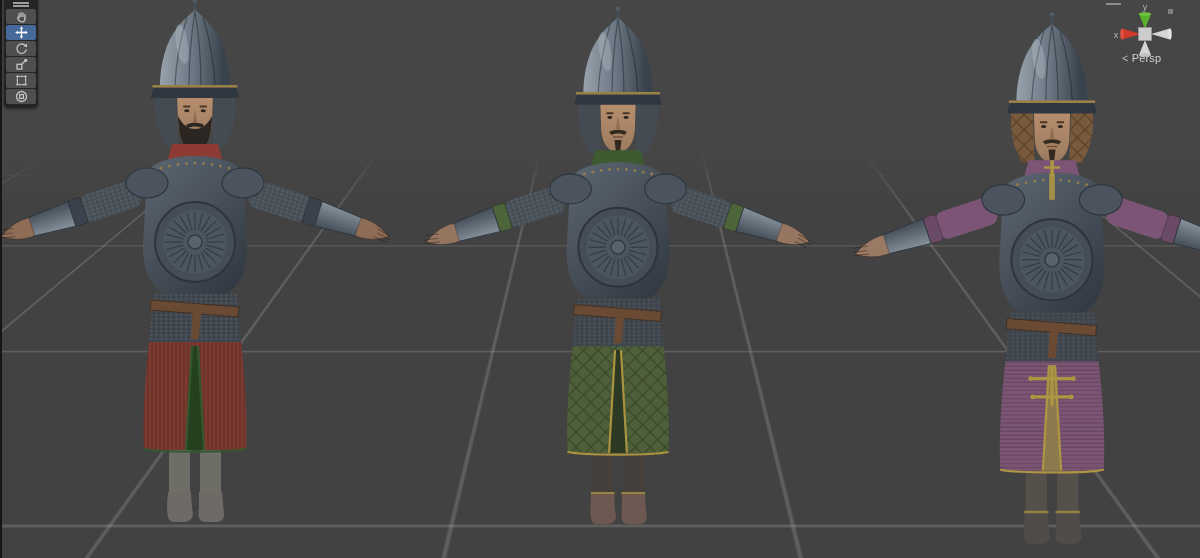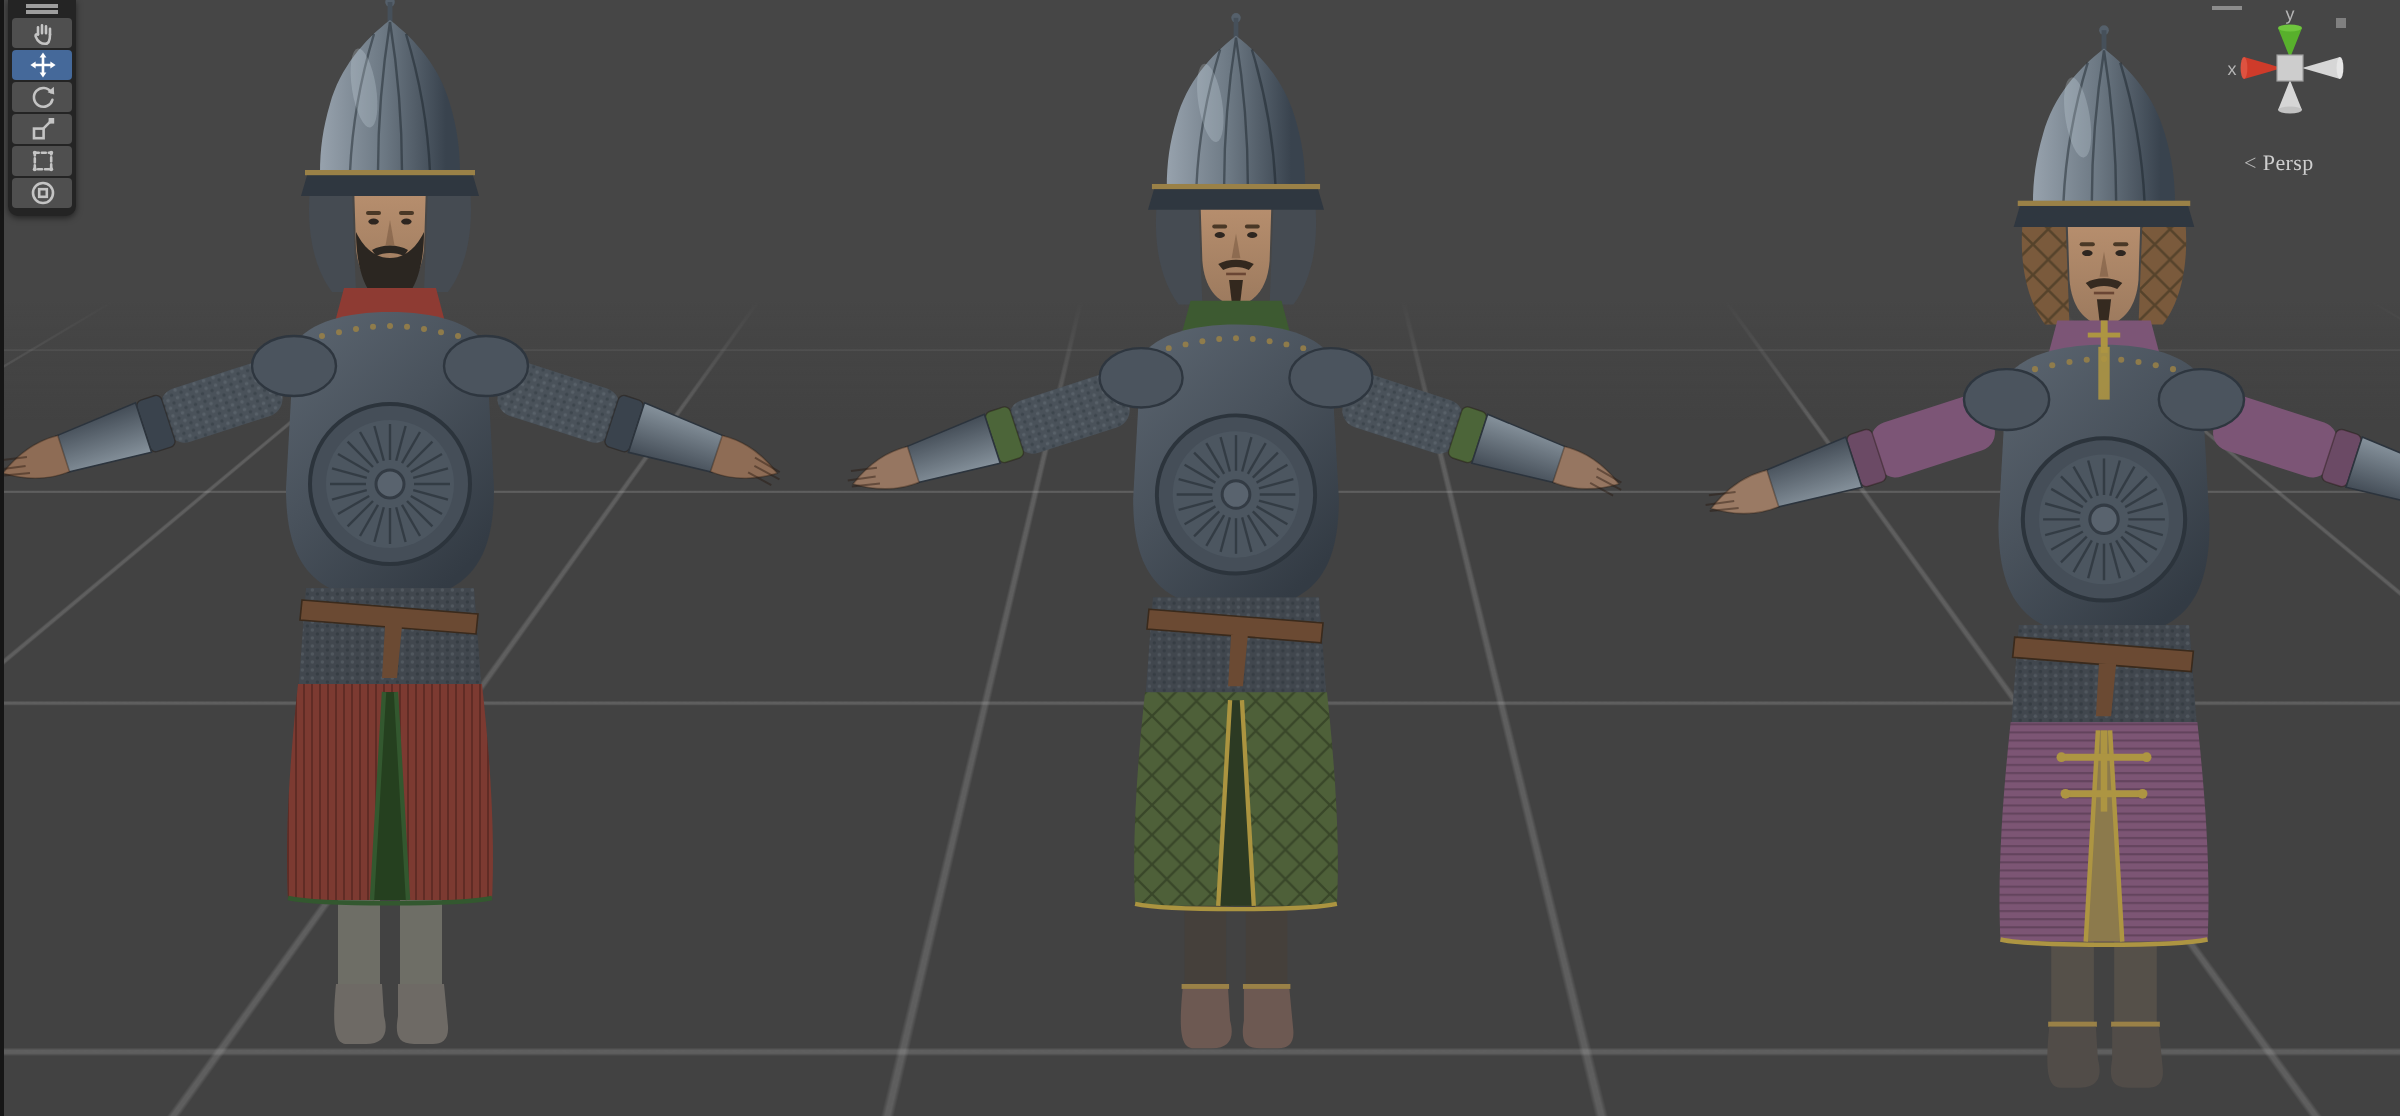--- a/index.html
+++ b/index.html
@@ -46,23 +46,22 @@
   .tool-btn svg{width:13px;height:13px;stroke:#c4c4c4;fill:none;stroke-width:1.3;stroke-linecap:round;}
   .tool-btn svg .f{fill:#c4c4c4;stroke:none;}
   .tool-btn.selected svg{stroke:#fff;}
   .tool-btn.selected svg .f{fill:#fff;}
   
   .gizmo-wrap{position:absolute;right:8px;top:0;width:96px;height:80px;z-index:30;}
   .gizmo-handle{position:absolute;left:10px;top:3px;width:15px;height:2px;background:#8c8c8c;cursor:grab;}
   .gizmo-svg{position:absolute;left:0;top:0;}
   .gizmo-label{fill:#b5b5b5;font-size:9px;font-family:"Liberation Sans",sans-serif;}
   .persp-row{
-    position:absolute;left:26px;top:76px;color:#cfcfcf;font-size:11px;cursor:pointer;
+    position:absolute;left:26px;top:52px;color:#cfcfcf;font-size:11px;cursor:pointer;
     letter-spacing:0.2px;
-    font-family:Liberation Serif, serif;
   }
   .persp-row .chev{color:#b9b9b9;margin-right:3px;font-size:11px;}
 </style>
 </head>
 <body>
 
 <div class="viewport">
 
   <div class="floor"></div>
   <div class="horizon-fade"></div>

